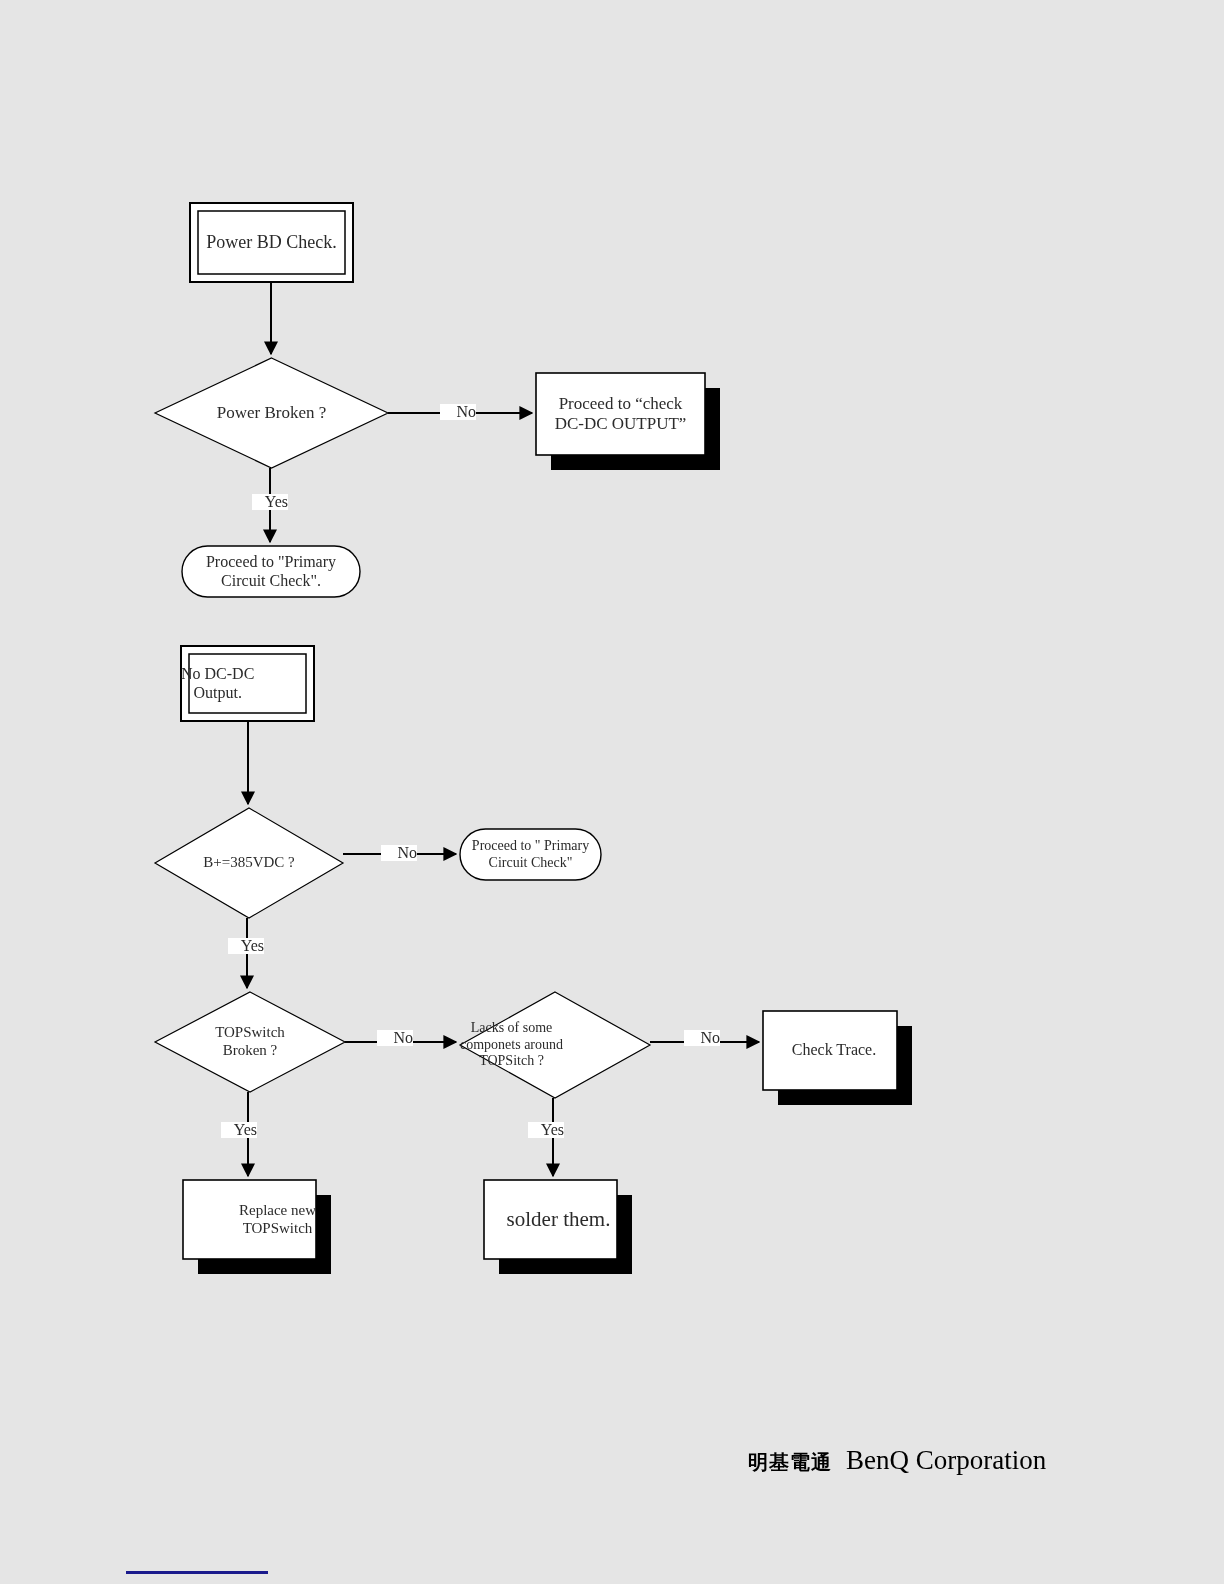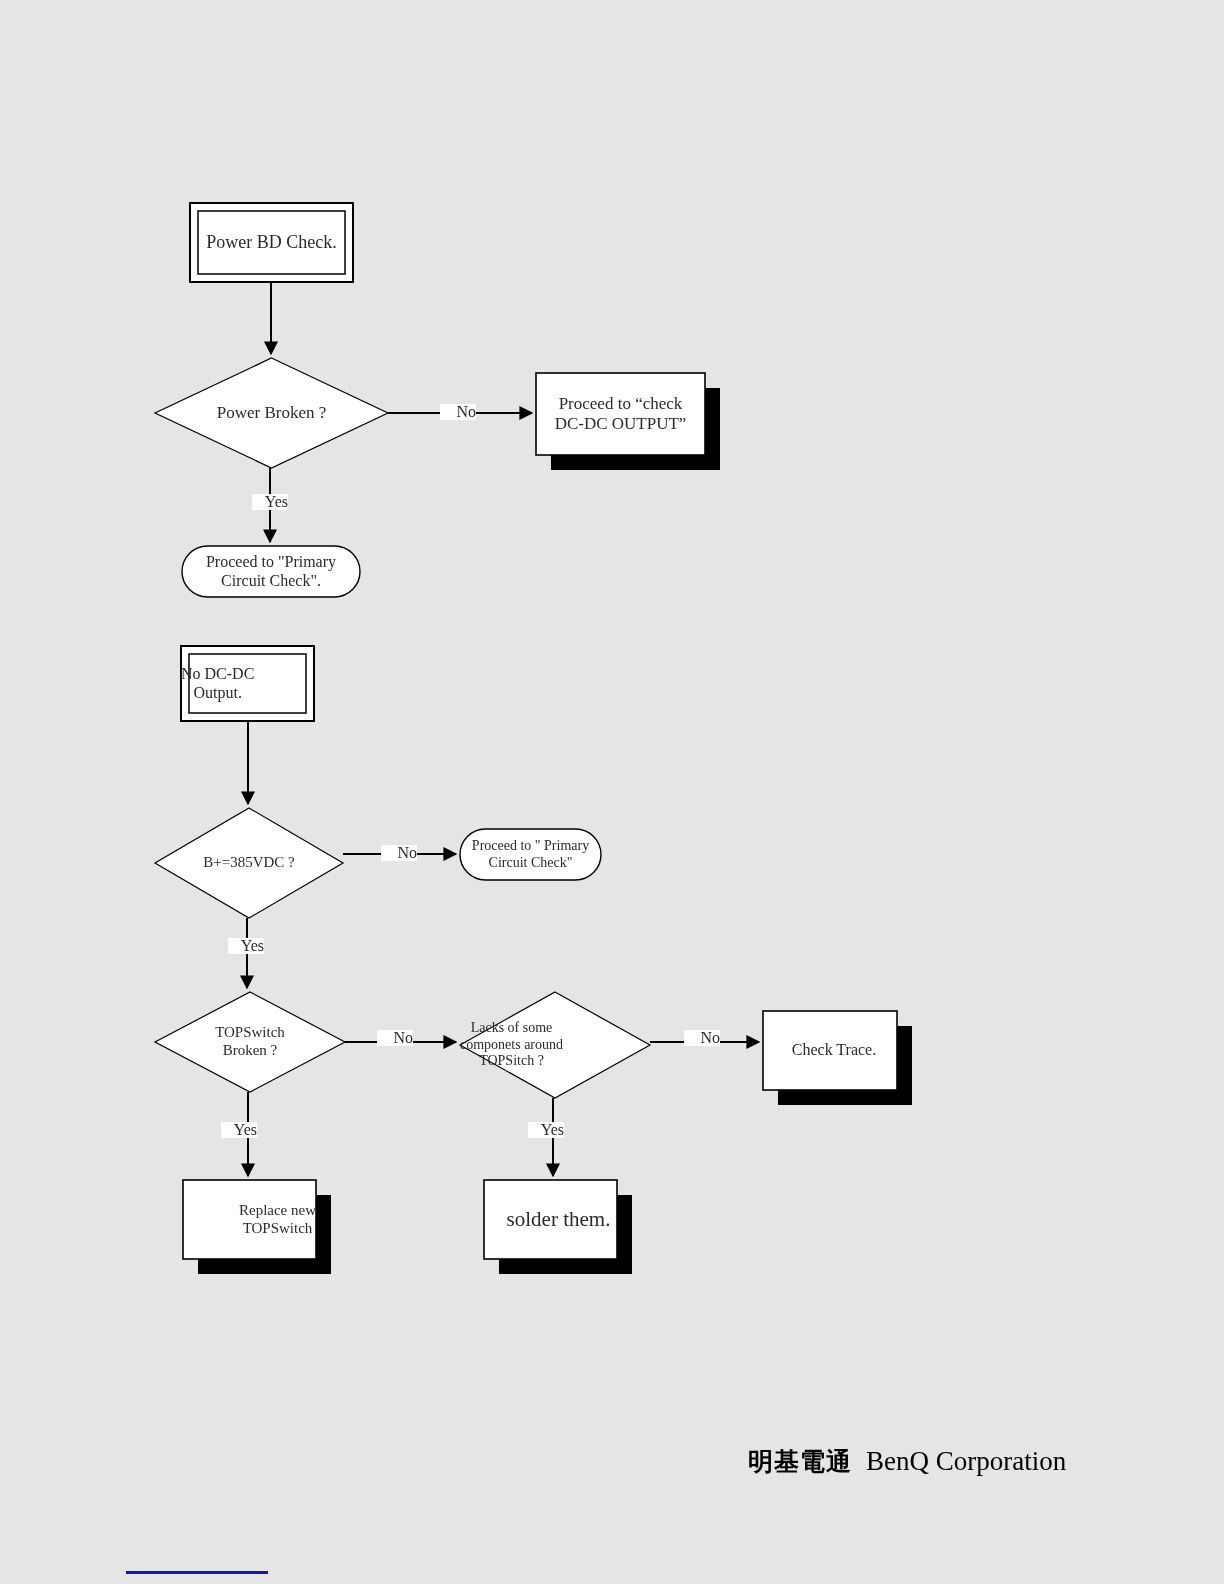--- a/index.html
+++ b/index.html
@@ -40,21 +40,21 @@
   }
   .footer-brand {
     position: absolute;
     display: flex;
     align-items: baseline;
     gap: 14px;
   }
   .brand-cjk {
     font-family: Liberation Mono, monospace;
     font-weight: bold;
-    font-size: 25px;
+    font-size: 20px;
     letter-spacing: 1px;
     color: #000000;
   }
   .brand-latin {
     font-family: "Liberation Serif", "DejaVu Serif", serif;
     font-size: 27px;
     color: #000000;
   }
   .footer-rule {
     position: absolute;

